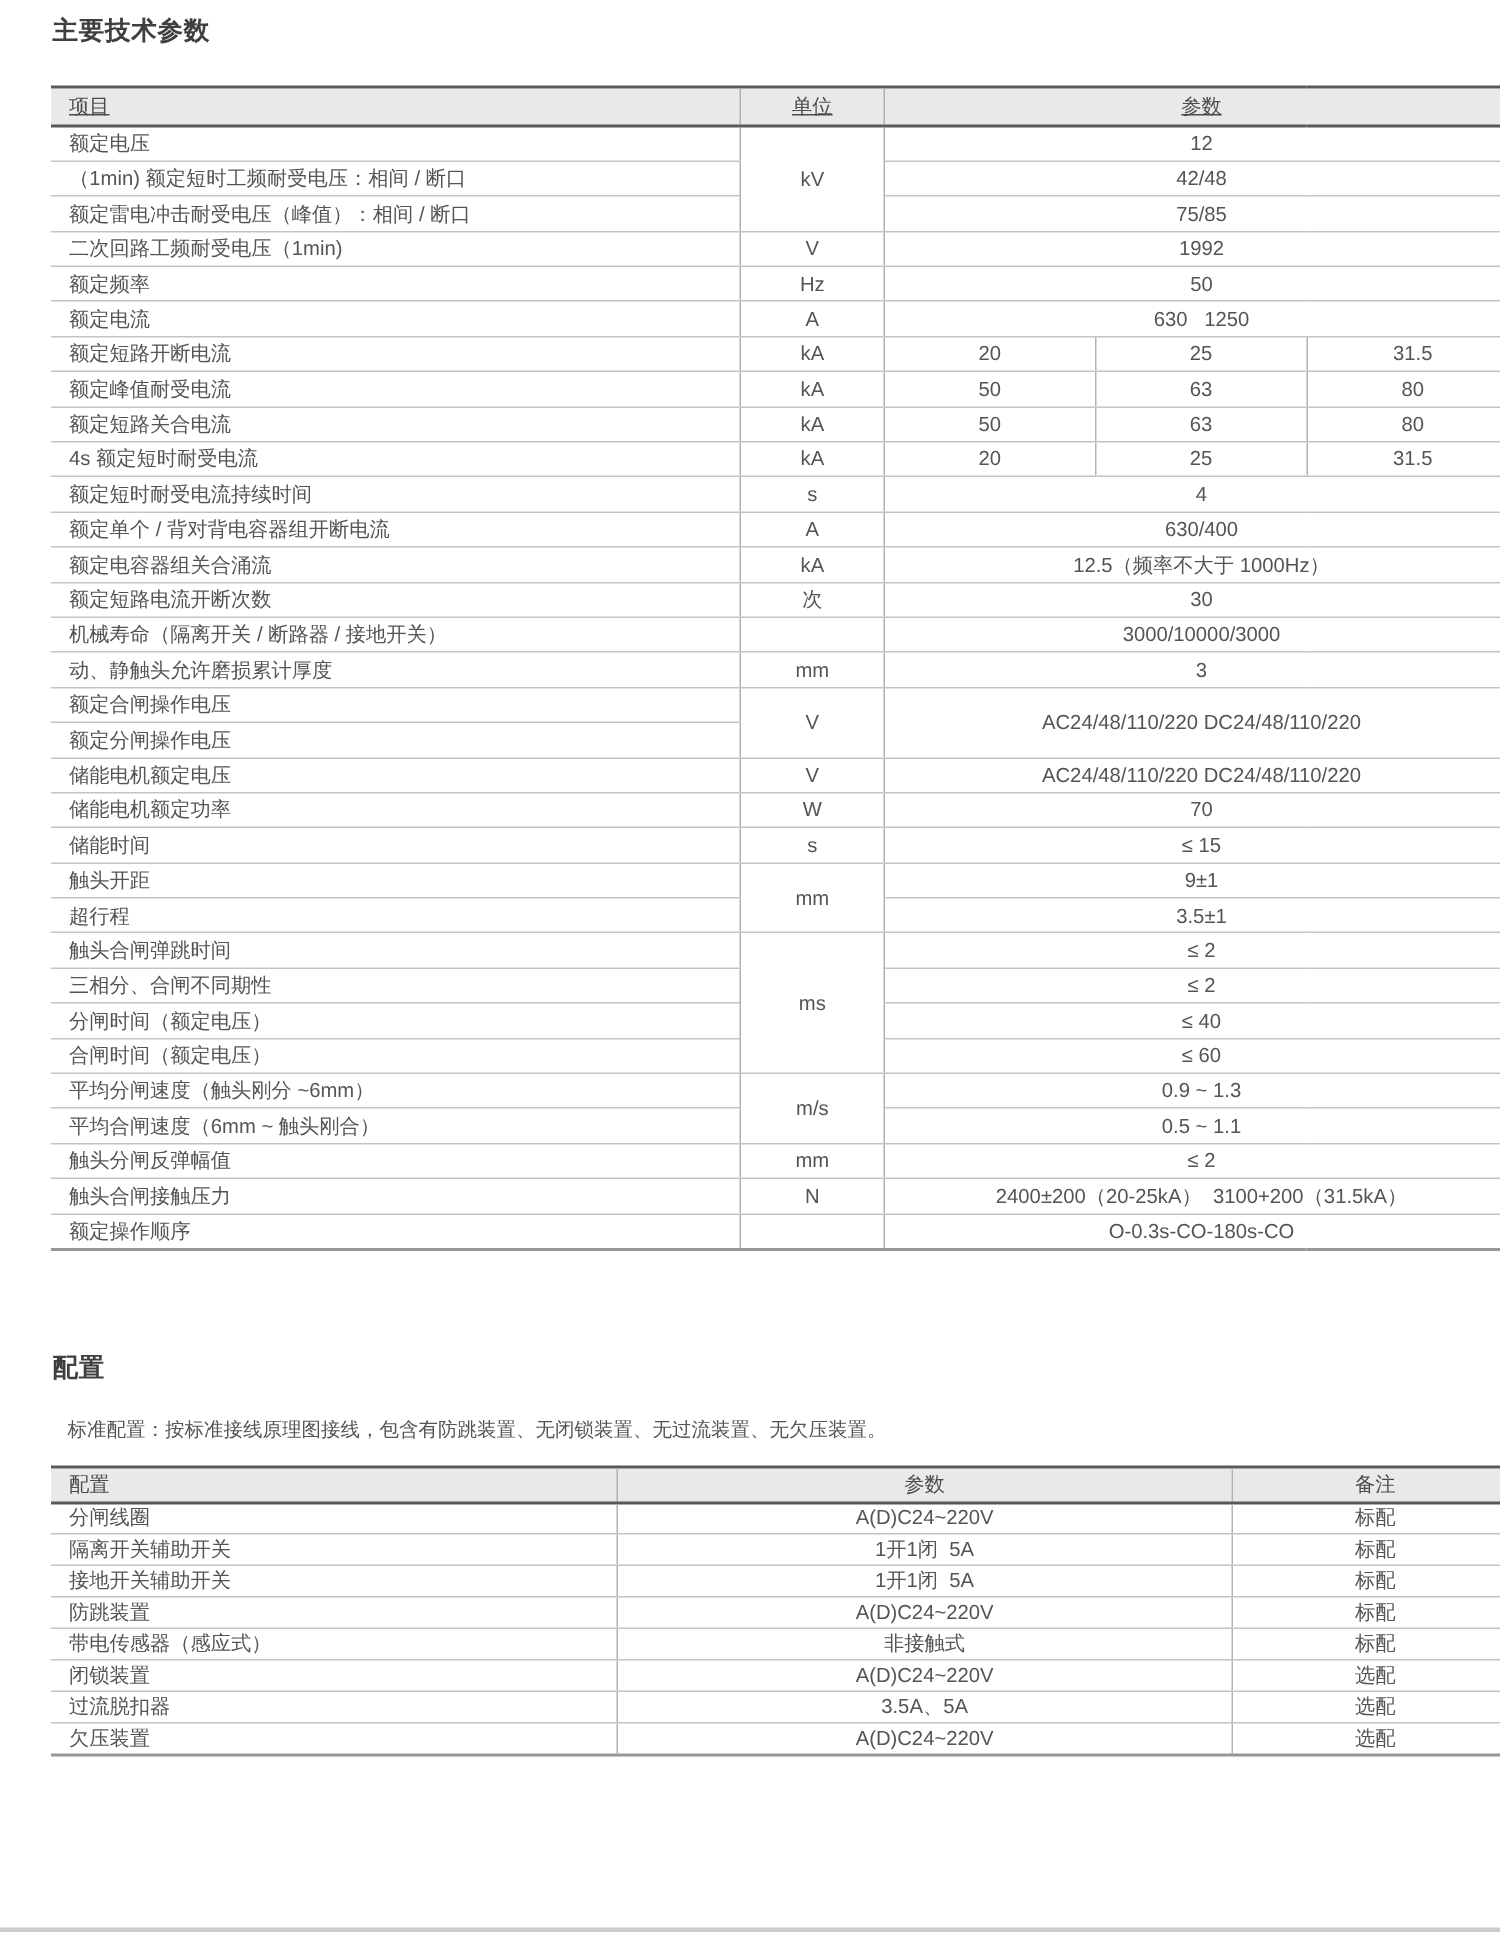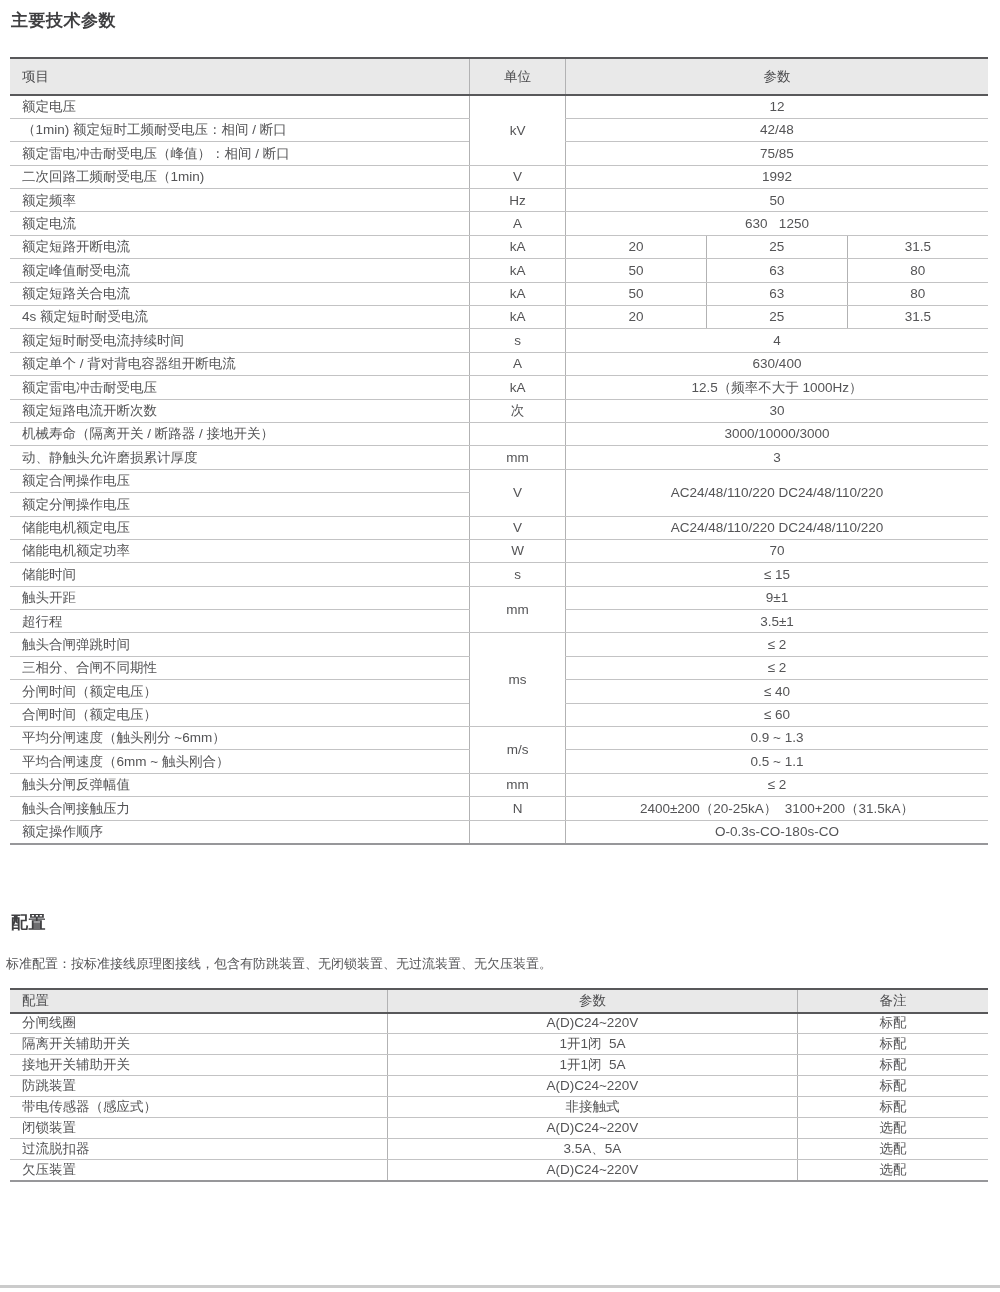--- a/index.html
+++ b/index.html
@@ -18,32 +18,33 @@
     background: #ffffff;
     font-family: "Liberation Sans", "DejaVu Sans", sans-serif;
     color: var(--text);
   }
   .page {
     position: relative;
     width: 1000px;
     height: 1292px;
     overflow: hidden;
     background: #fff;
+    padding-left: 24px;
   }
   h1.sec-title, h2.sec-title {
     margin: 0;
     padding: 9px 0 0 11px;
     font-size: 17px;
     font-weight: 700;
     color: var(--title);
     letter-spacing: 0.5px;
   }
   h2.sec-title { padding-top: 66px; }
   p.note {
-    margin: 21px 0 0 6px;
+    margin: 21px 0 0 21px;
     font-size: 13px;
     color: var(--text);
   }
   table {
     border-collapse: collapse;
     table-layout: fixed;
     width: 978px;
     margin-left: 10px;
   }
   table.spec { margin-top: 25px; }
@@ -56,21 +57,21 @@
     overflow: hidden;
     white-space: nowrap;
   }
   thead th {
     background: var(--header_bg);
     border-top: 2px solid var(--border_dark);
     border-bottom: 2px solid var(--border_dark);
     color: #4c4c4e;
     text-align: center;
   }
-  .spec thead th { height: 37px; }
+  .spec thead th { height: 26px; text-decoration: underline; }
   .config thead th { height: 24px; }
   .spec tbody td { height: 23.4px; }
   .config tbody td { height: 21px; }
   tbody td { border-bottom: 1px solid var(--border_light); }
   tbody tr:last-child td { border-bottom: 2px solid var(--border_mid); }
   th.item, td.item { text-align: left; padding-left: 12px; }
   th.unit, td.unit, th.param, td.param, th.note-col, td.note-col {
     text-align: center;
     border-left: 1px solid var(--border_vert);
   }
@@ -166,21 +167,21 @@
           <td class="item">额定短时耐受电流持续时间</td>
           <td class="unit">s</td>
           <td colspan="3" class="param">4</td>
         </tr>
         <tr>
           <td class="item">额定单个 / 背对背电容器组开断电流</td>
           <td class="unit">A</td>
           <td colspan="3" class="param">630/400</td>
         </tr>
         <tr>
-          <td class="item">额定雷电冲击耐受电压</td>
+          <td class="item">额定电容器组关合涌流</td>
           <td class="unit">kA</td>
           <td colspan="3" class="param">12.5（频率不大于 1000Hz）</td>
         </tr>
         <tr>
           <td class="item">额定短路电流开断次数</td>
           <td class="unit">次</td>
           <td colspan="3" class="param">30</td>
         </tr>
         <tr>
           <td class="item">机械寿命（隔离开关 / 断路器 / 接地开关）</td>

